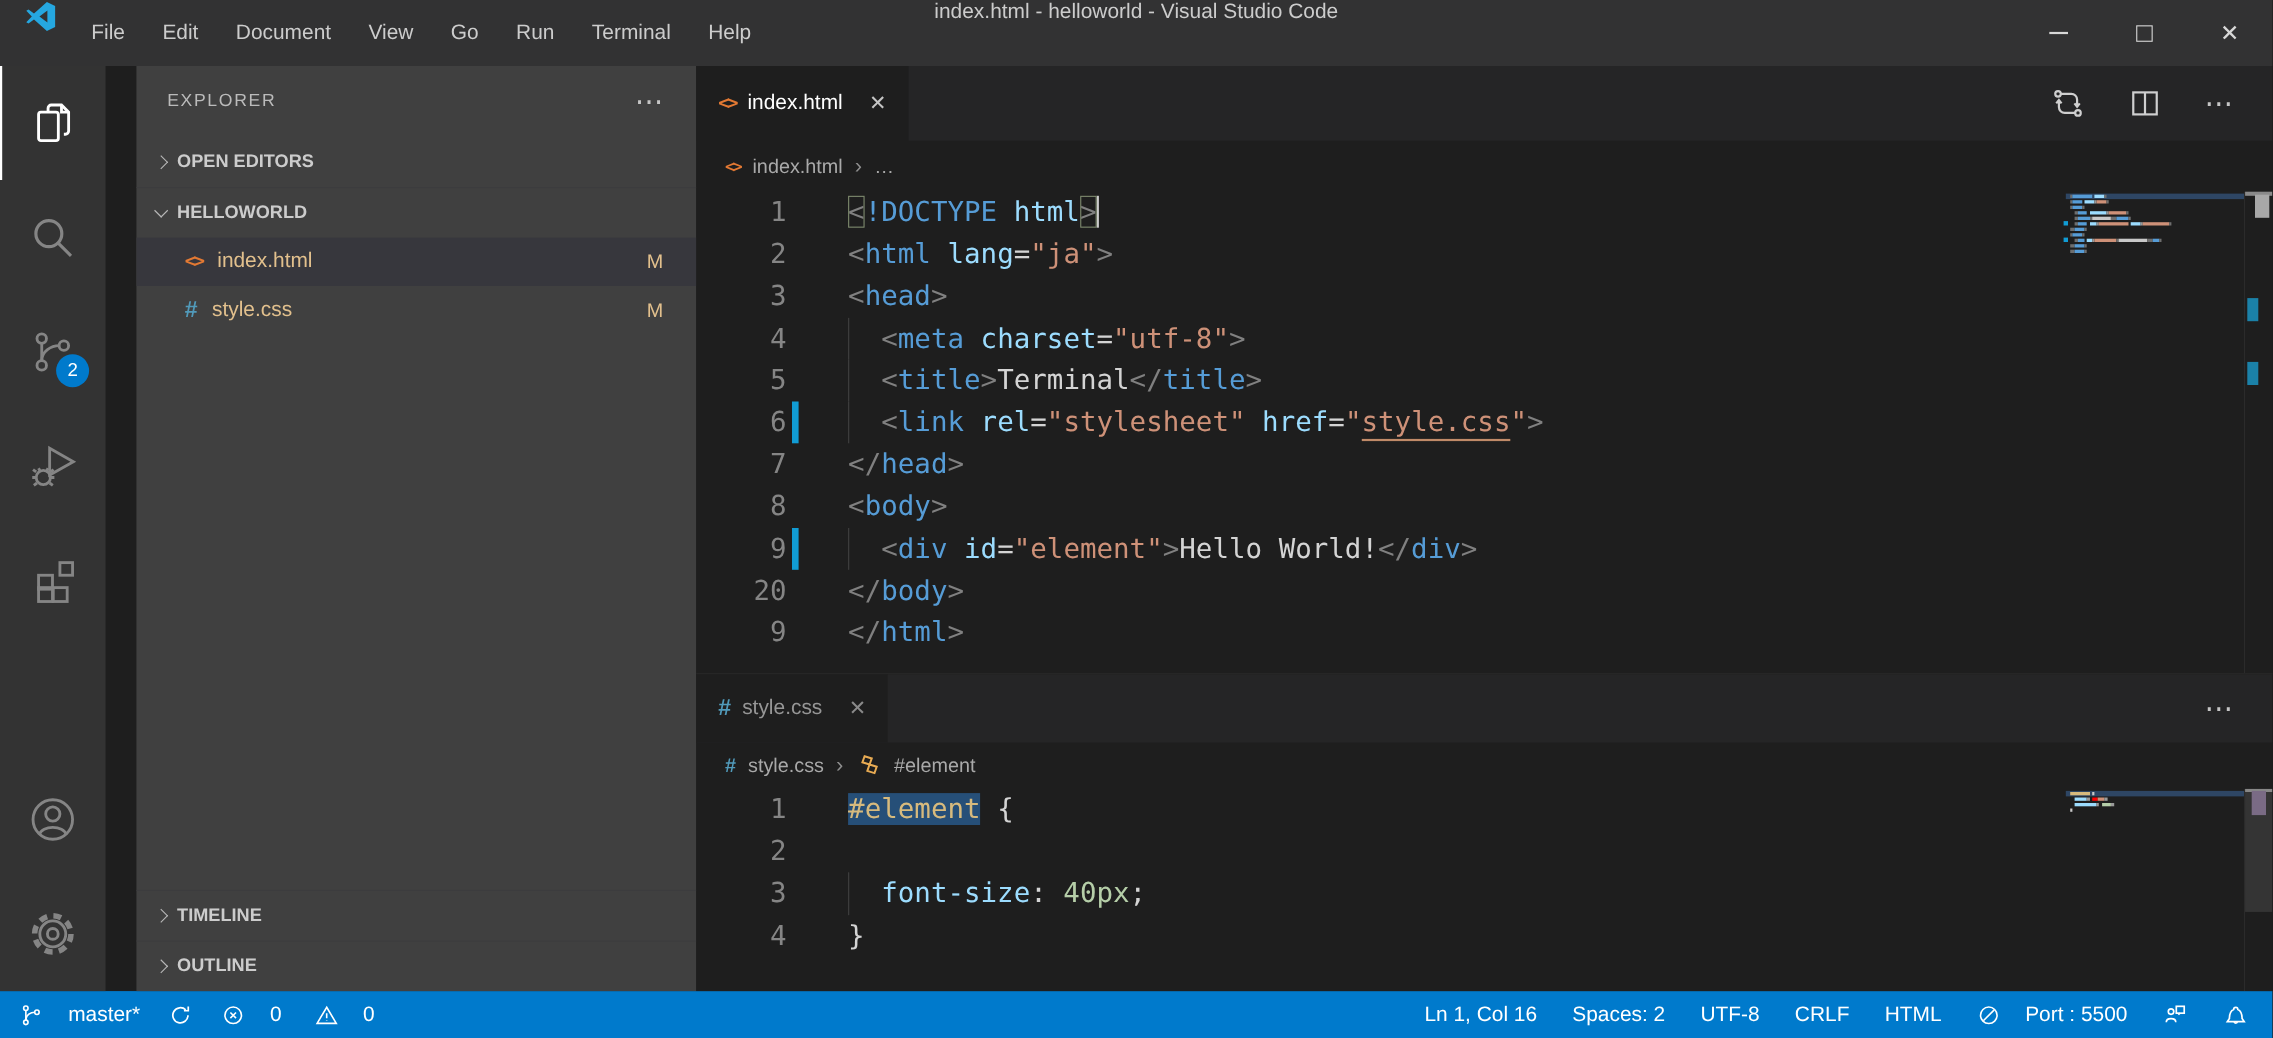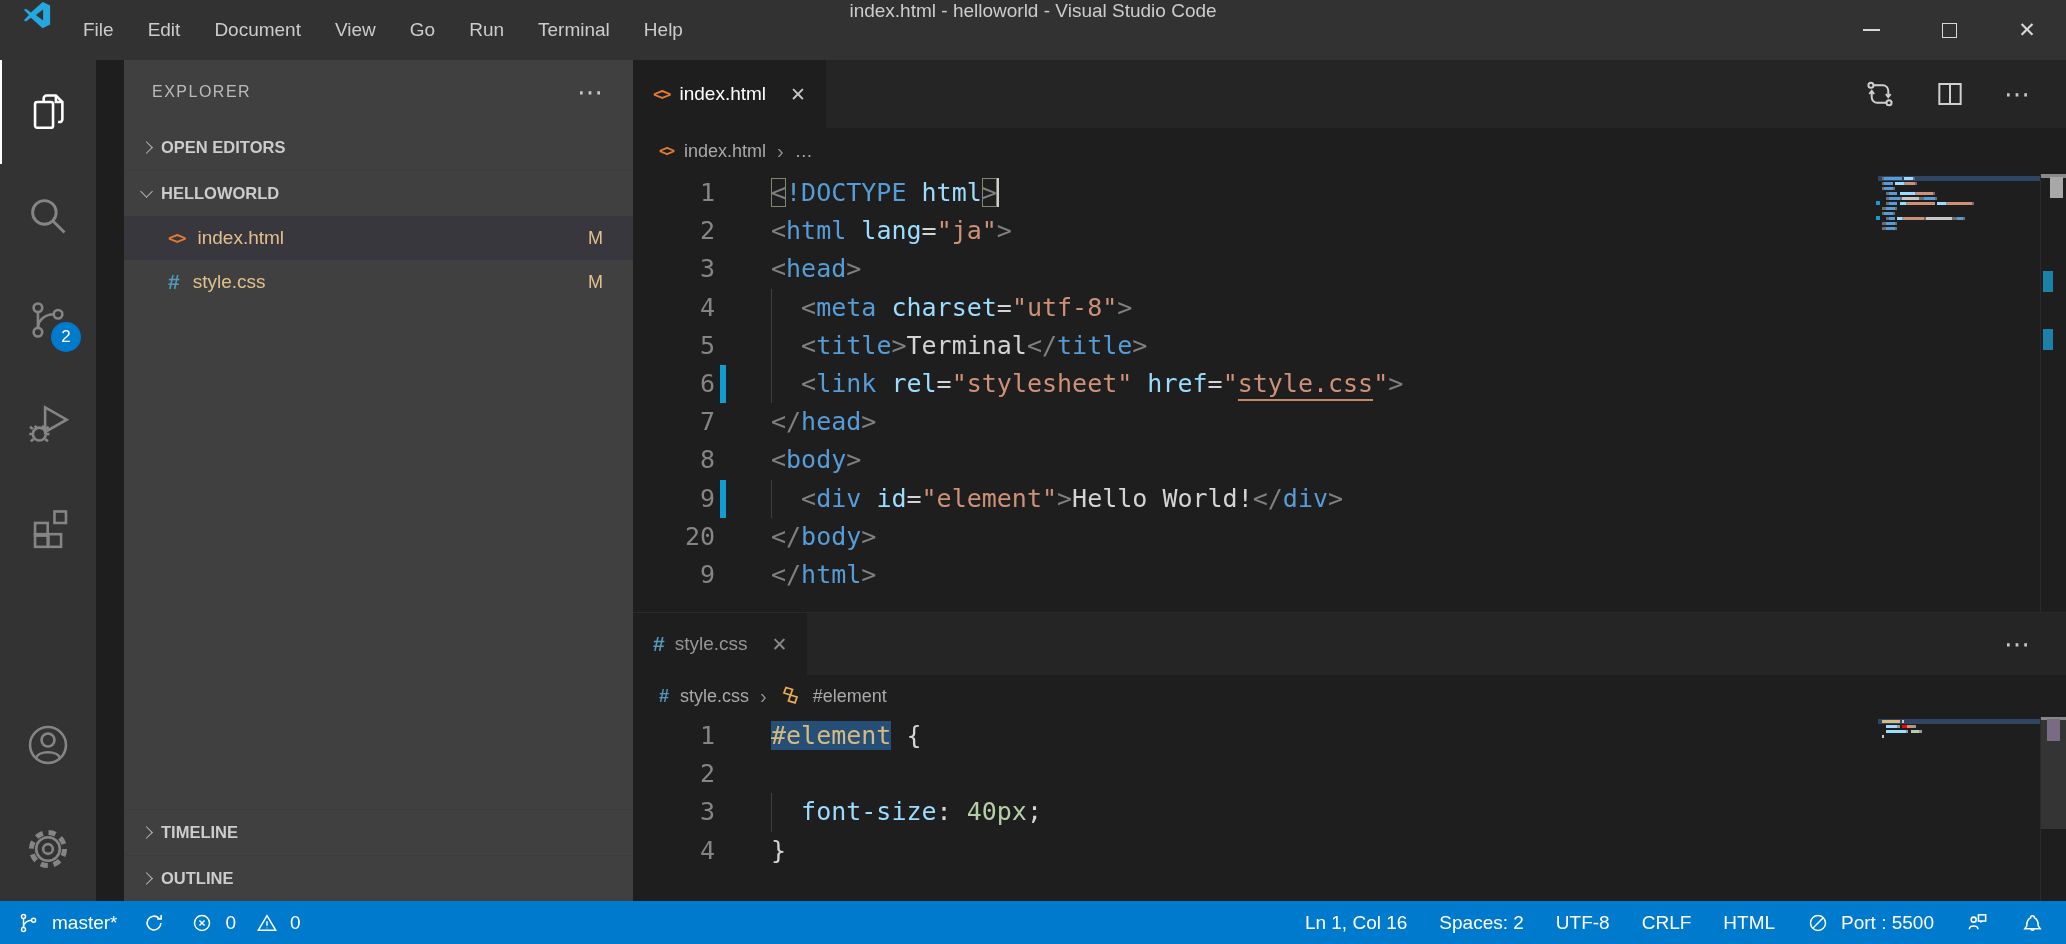--- a/index.html
+++ b/index.html
@@ -92,21 +92,21 @@
   .mm-gap { display:inline-block; height:2.6px; }
   .mm-pun{background:#6e6e6e}.mm-tag{background:#569cd6}.mm-attr{background:#9cdcfe}.mm-str{background:#ce9178}
   .mm-txt{background:#c8c8c8}.mm-num{background:#b5cea8}.mm-sel{background:#d7ba7d}.mm-prop{background:#9cdcfe}.mm-eq{background:#9a9a9a}
   .mm-red{background:#ff0000}
   .overview { position:absolute; top:0; right:0; bottom:0; width:26px; border-left:1px solid #2b2b2b; }
   .ov-mark { position:absolute; }
 
   
   .statusbar { height:43px; background:#007acc; color:#ffffff; display:flex; align-items:center;
     padding:0 22px 0 18px; font-size:19px; }
-  .sb-item { display:flex; align-items:center; gap:12px; white-space:nowrap; }
+  .sb-item { display:flex; align-items:center; gap:22px; white-space:nowrap; }
   .sb-left { display:flex; align-items:center; gap:26px; }
   .sb-fill { flex:1; }
   .sb-right { display:flex; align-items:center; gap:32px; }
   svg { display:block; }
 </style>
 </head>
 <body>
 
 <div class="titlebar">
   <span class="vscode-logo">

